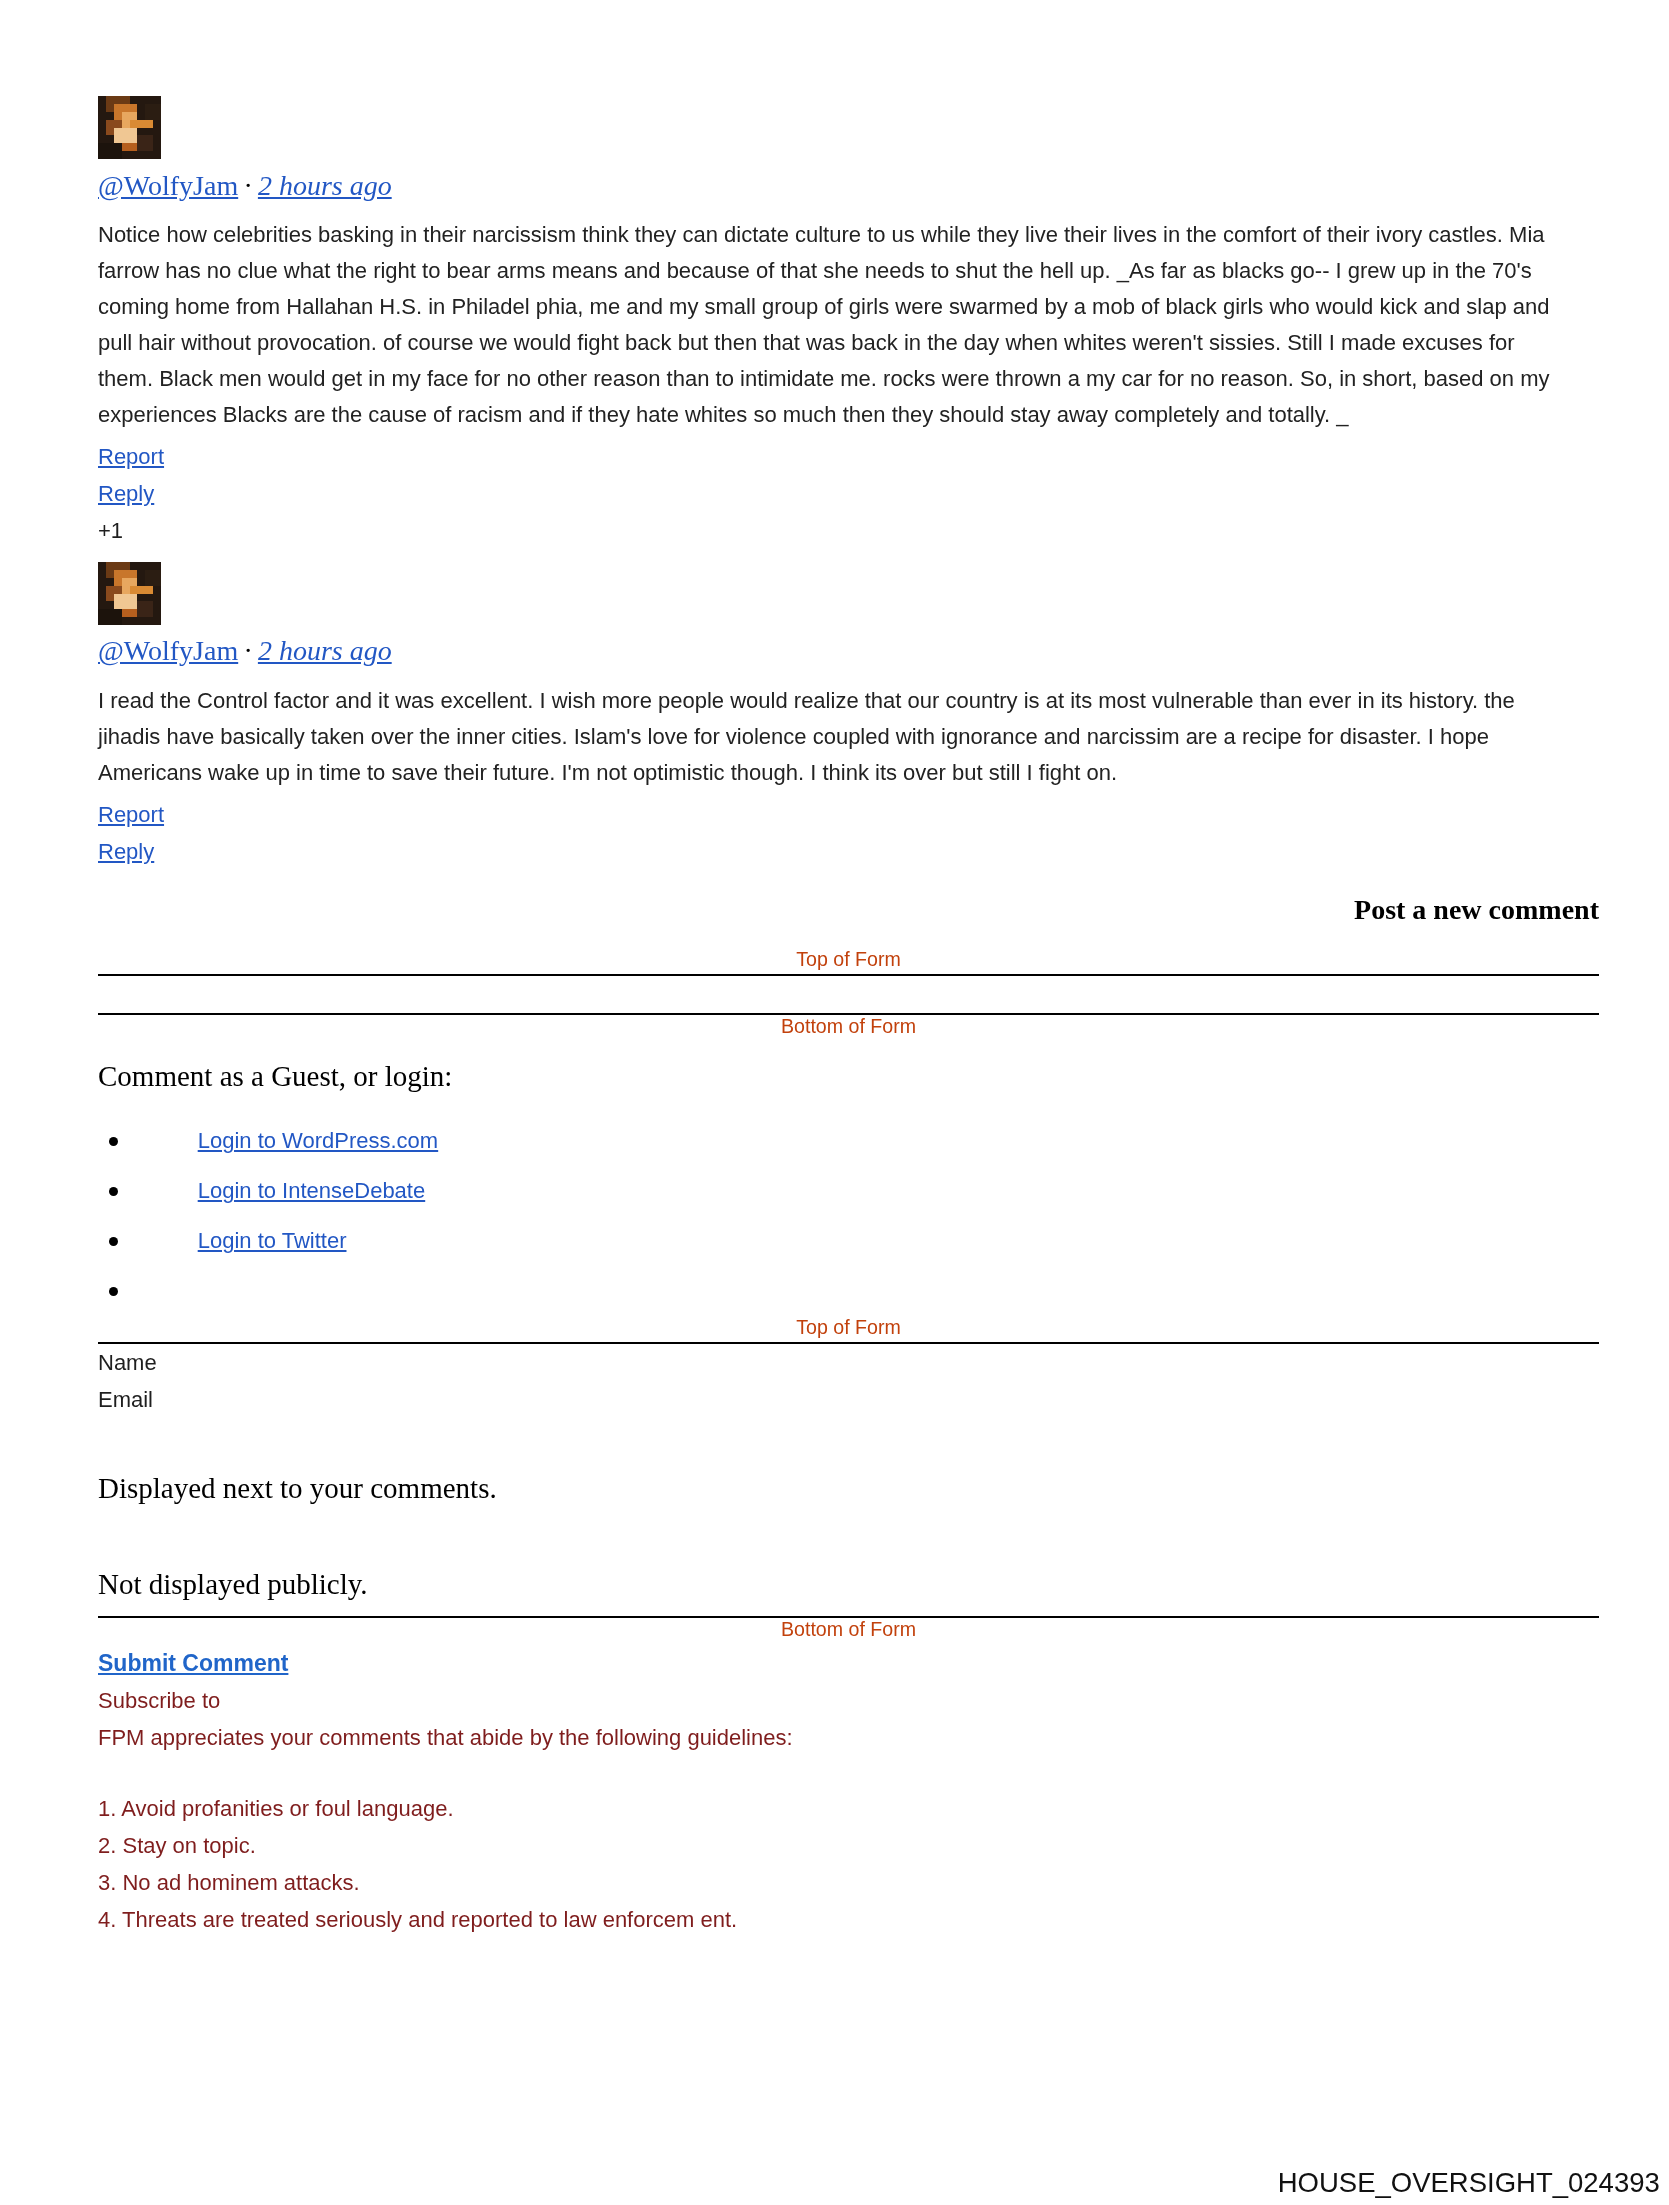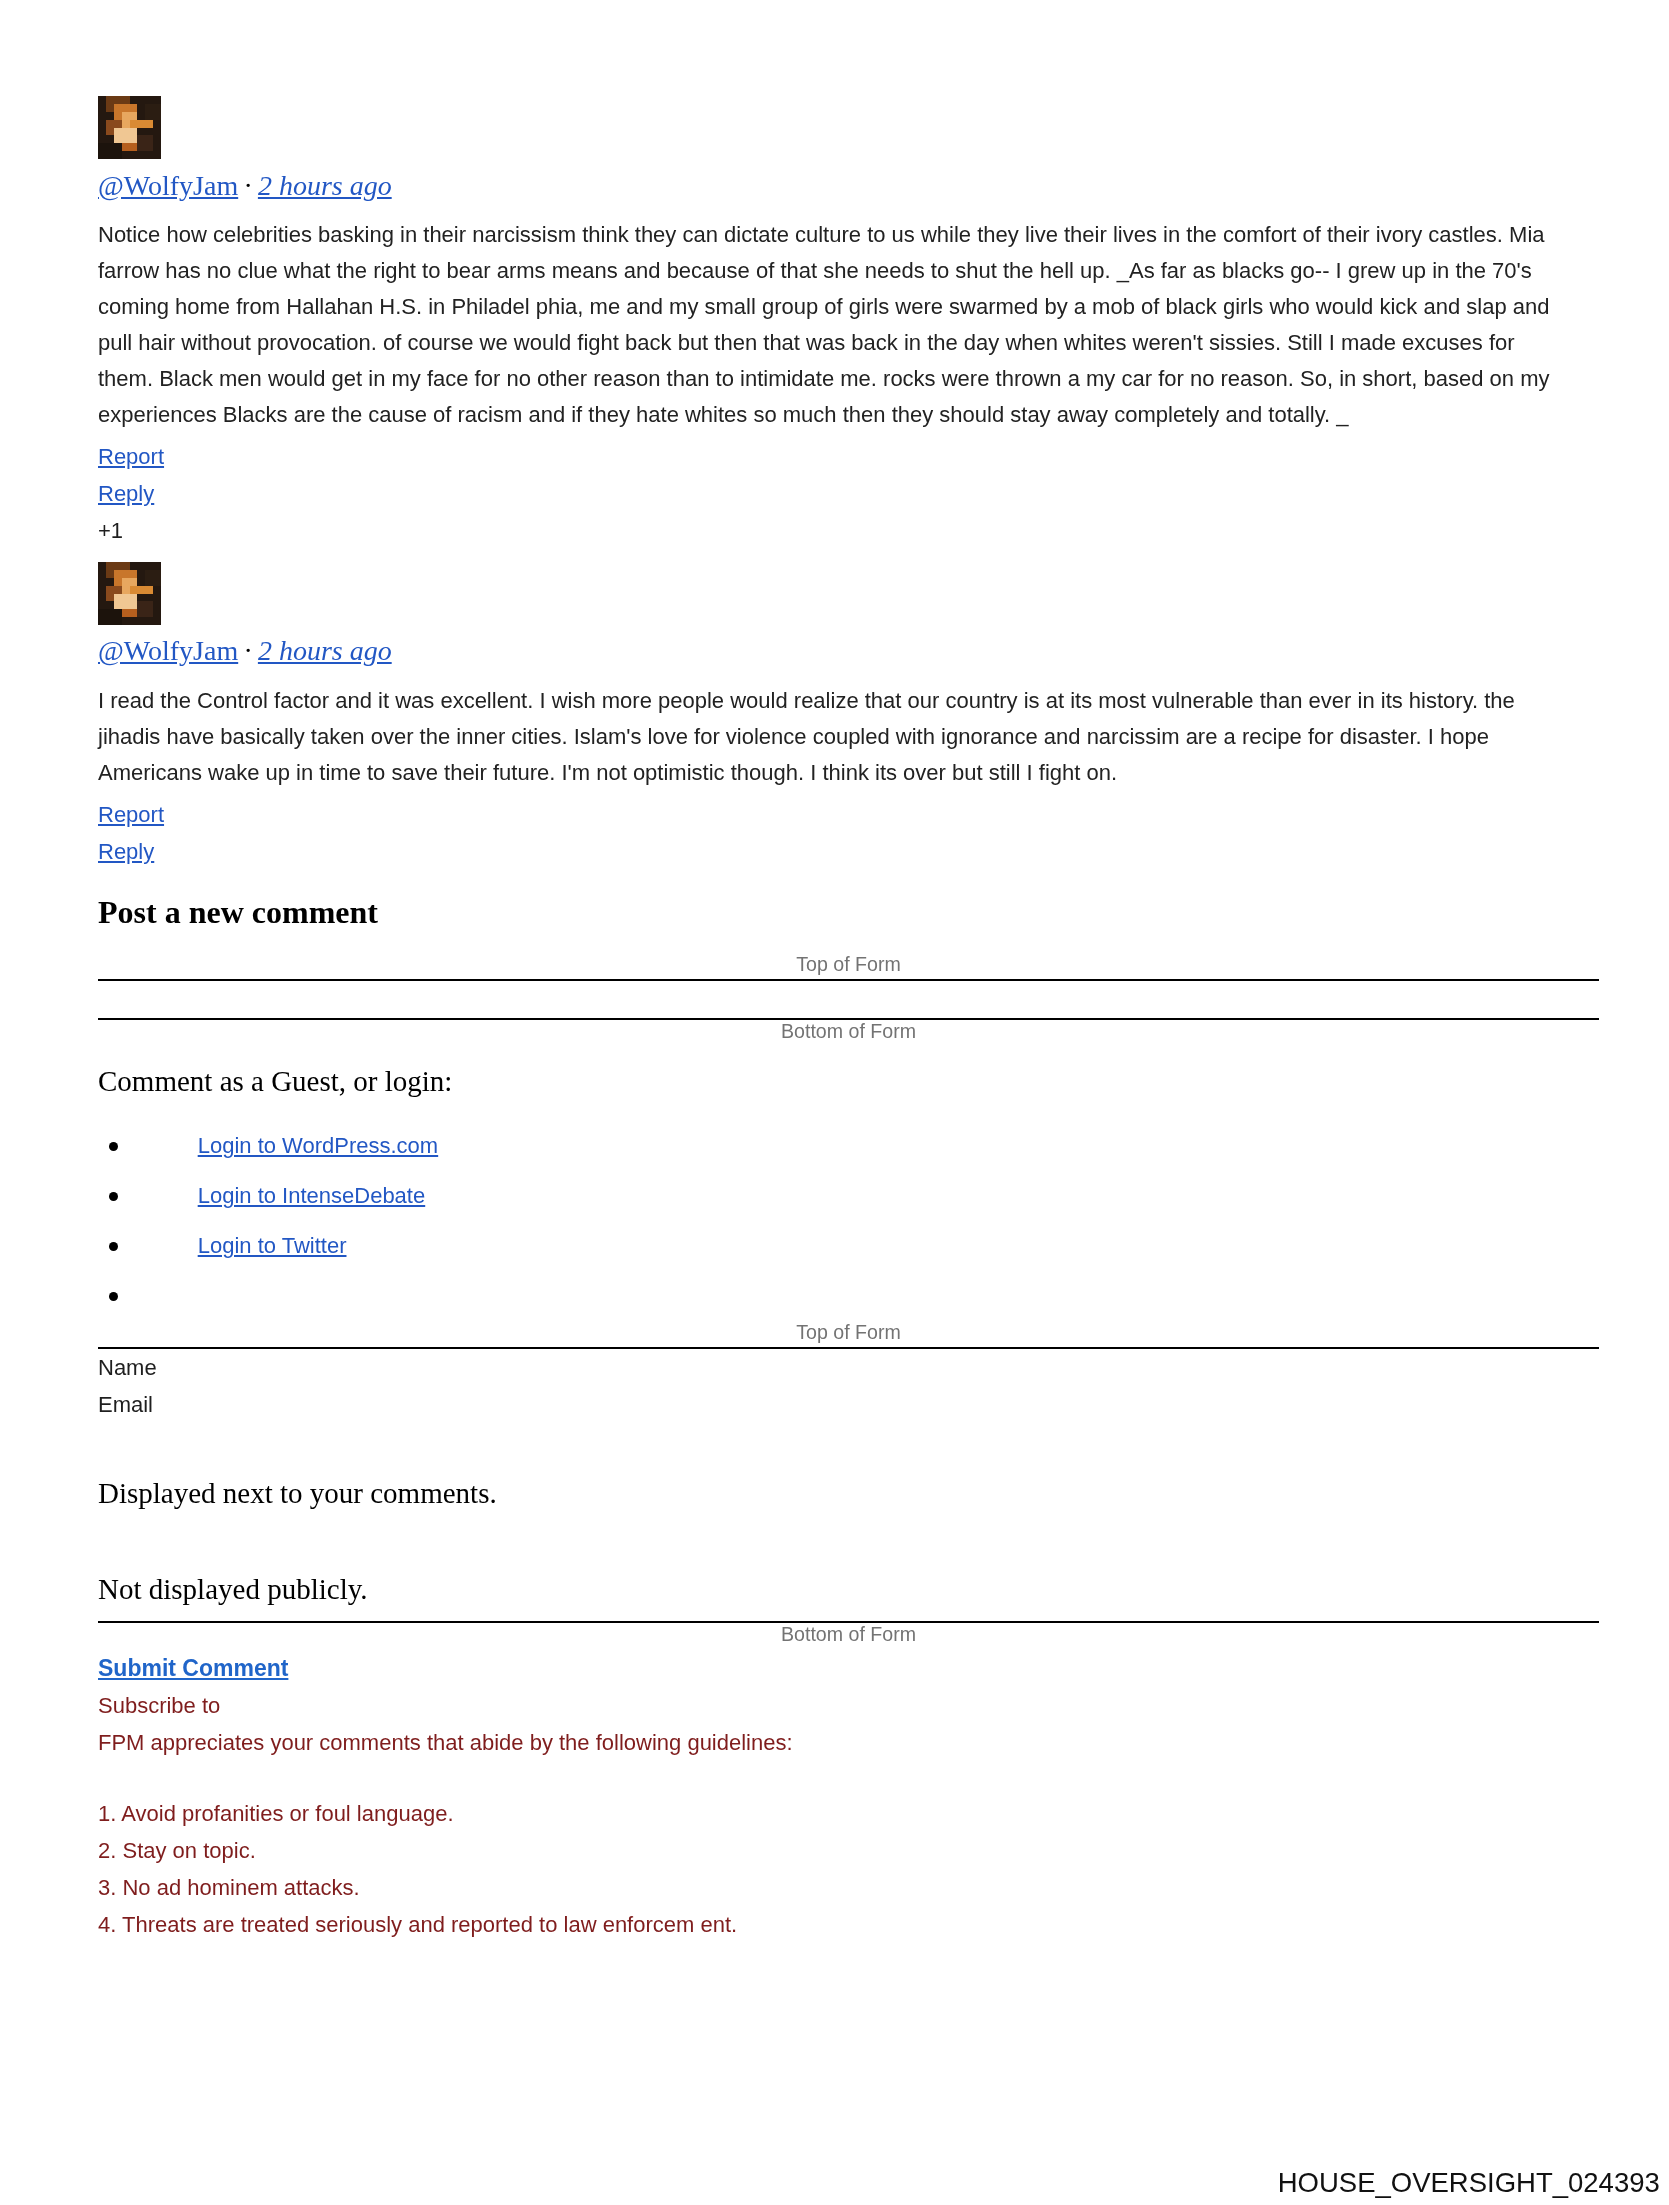--- a/index.html
+++ b/index.html
@@ -53,28 +53,29 @@
     text-decoration:underline;
     cursor:pointer;
   }
   .votes { font-size:22px; line-height:37px; color:#1f1f1f; margin-bottom:9.2px; }
   .comment { margin-bottom:11.8px; }
 
   
   .section-heading {
     font-family:"Liberation Serif", serif;
     font-weight:bold;
-    font-size:32px;
+    font-size:28px;
     color:#000;
     margin:23.6px 0 22px 0;
+    text-align:right;
   }
   .form-label {
     text-align:center;
     font-size:19.6px;
-    color:#737373;
+    color:#c2410c;
     line-height:23.6px;
   }
   .form-divider {
     border:none;
     border-top:2px solid #000;
     margin:2.6px 0 0 0;
   }
   .form-gap { height:34px; }
   .serif-line {
     font-family:"Liberation Serif", serif;

